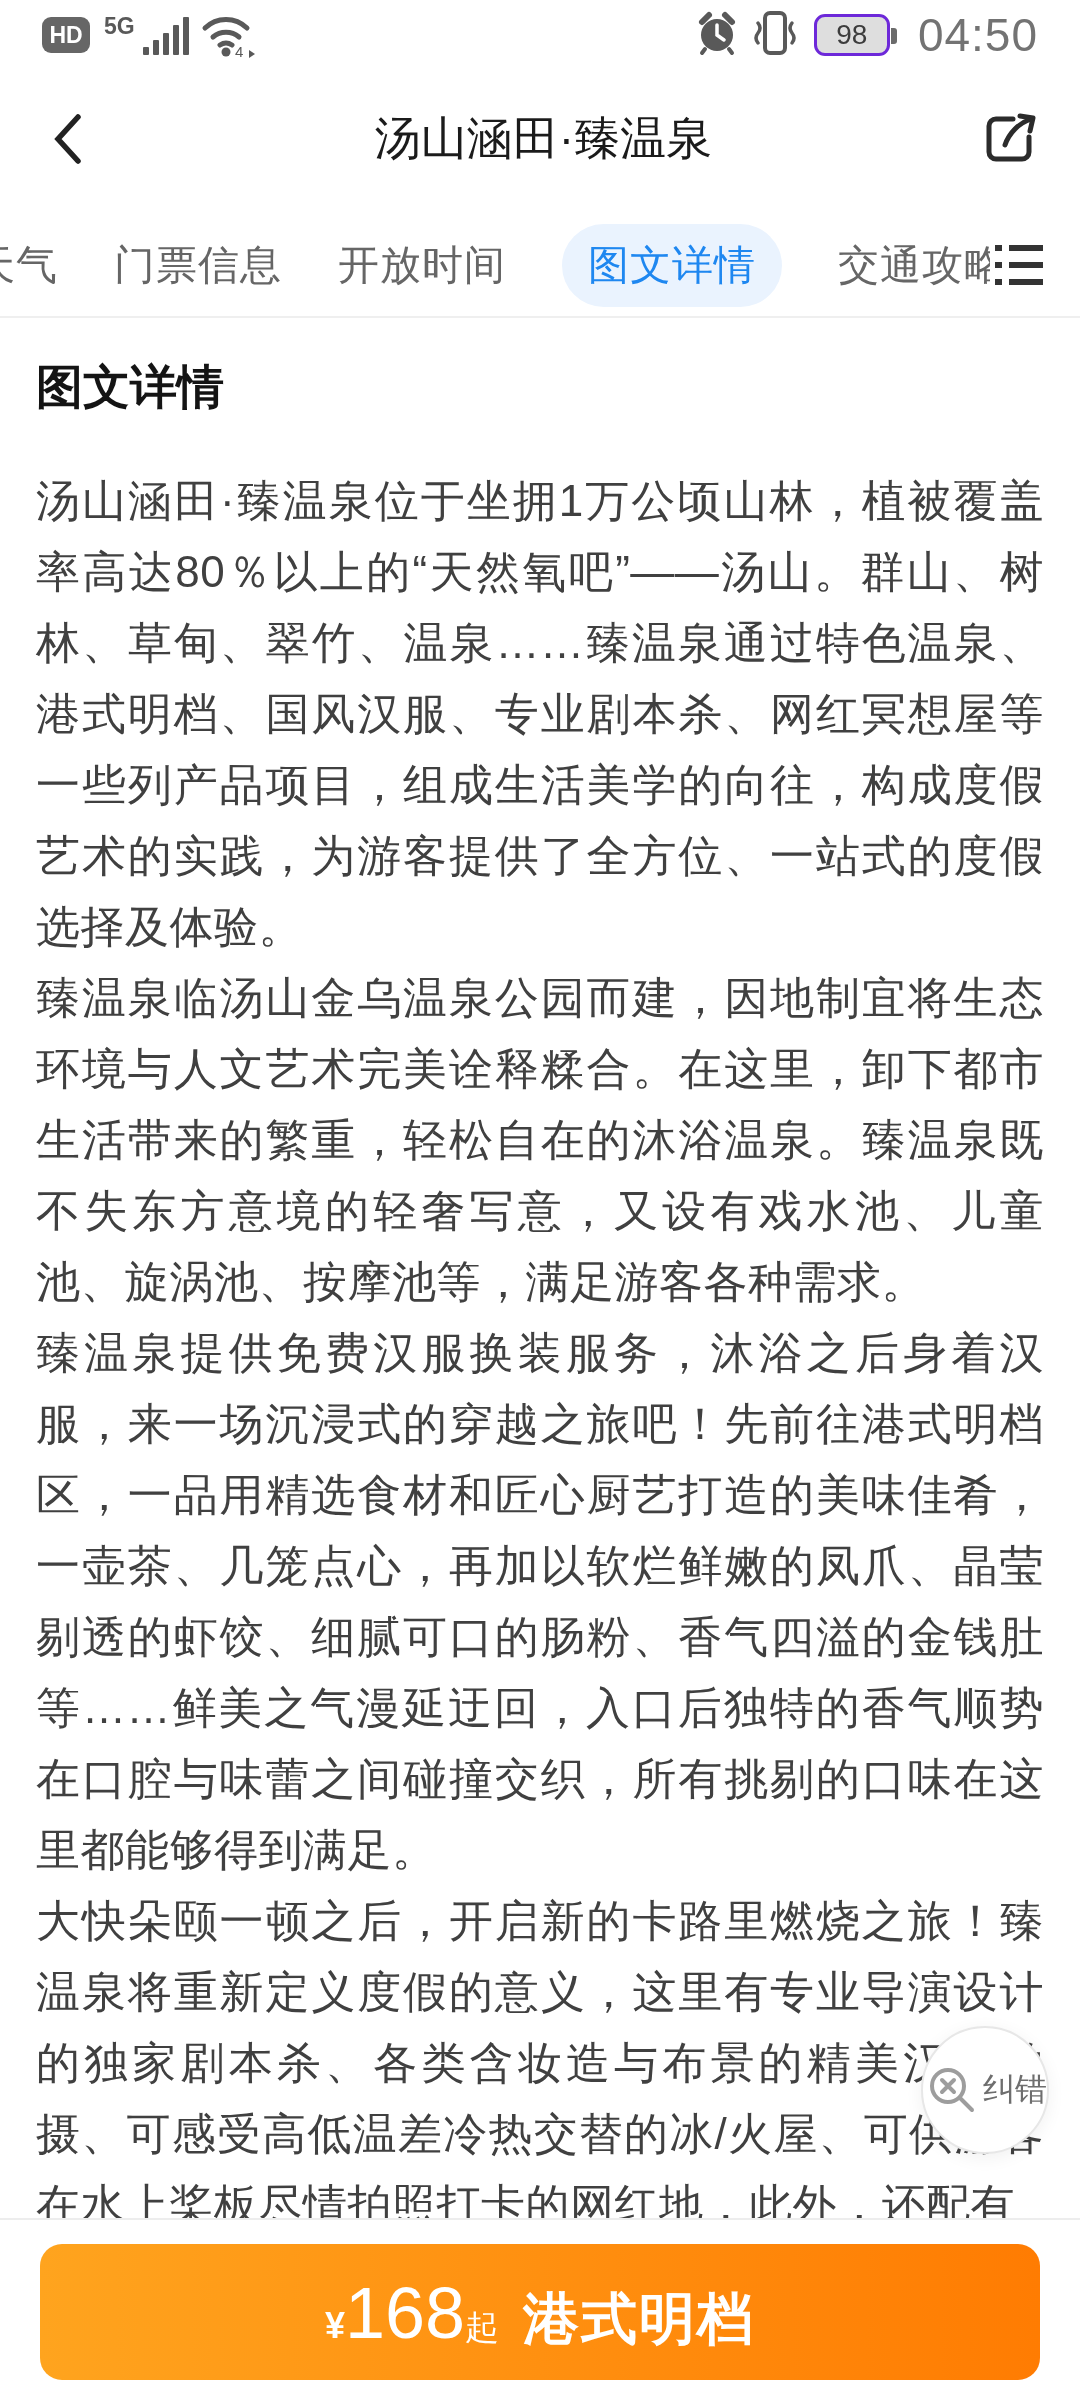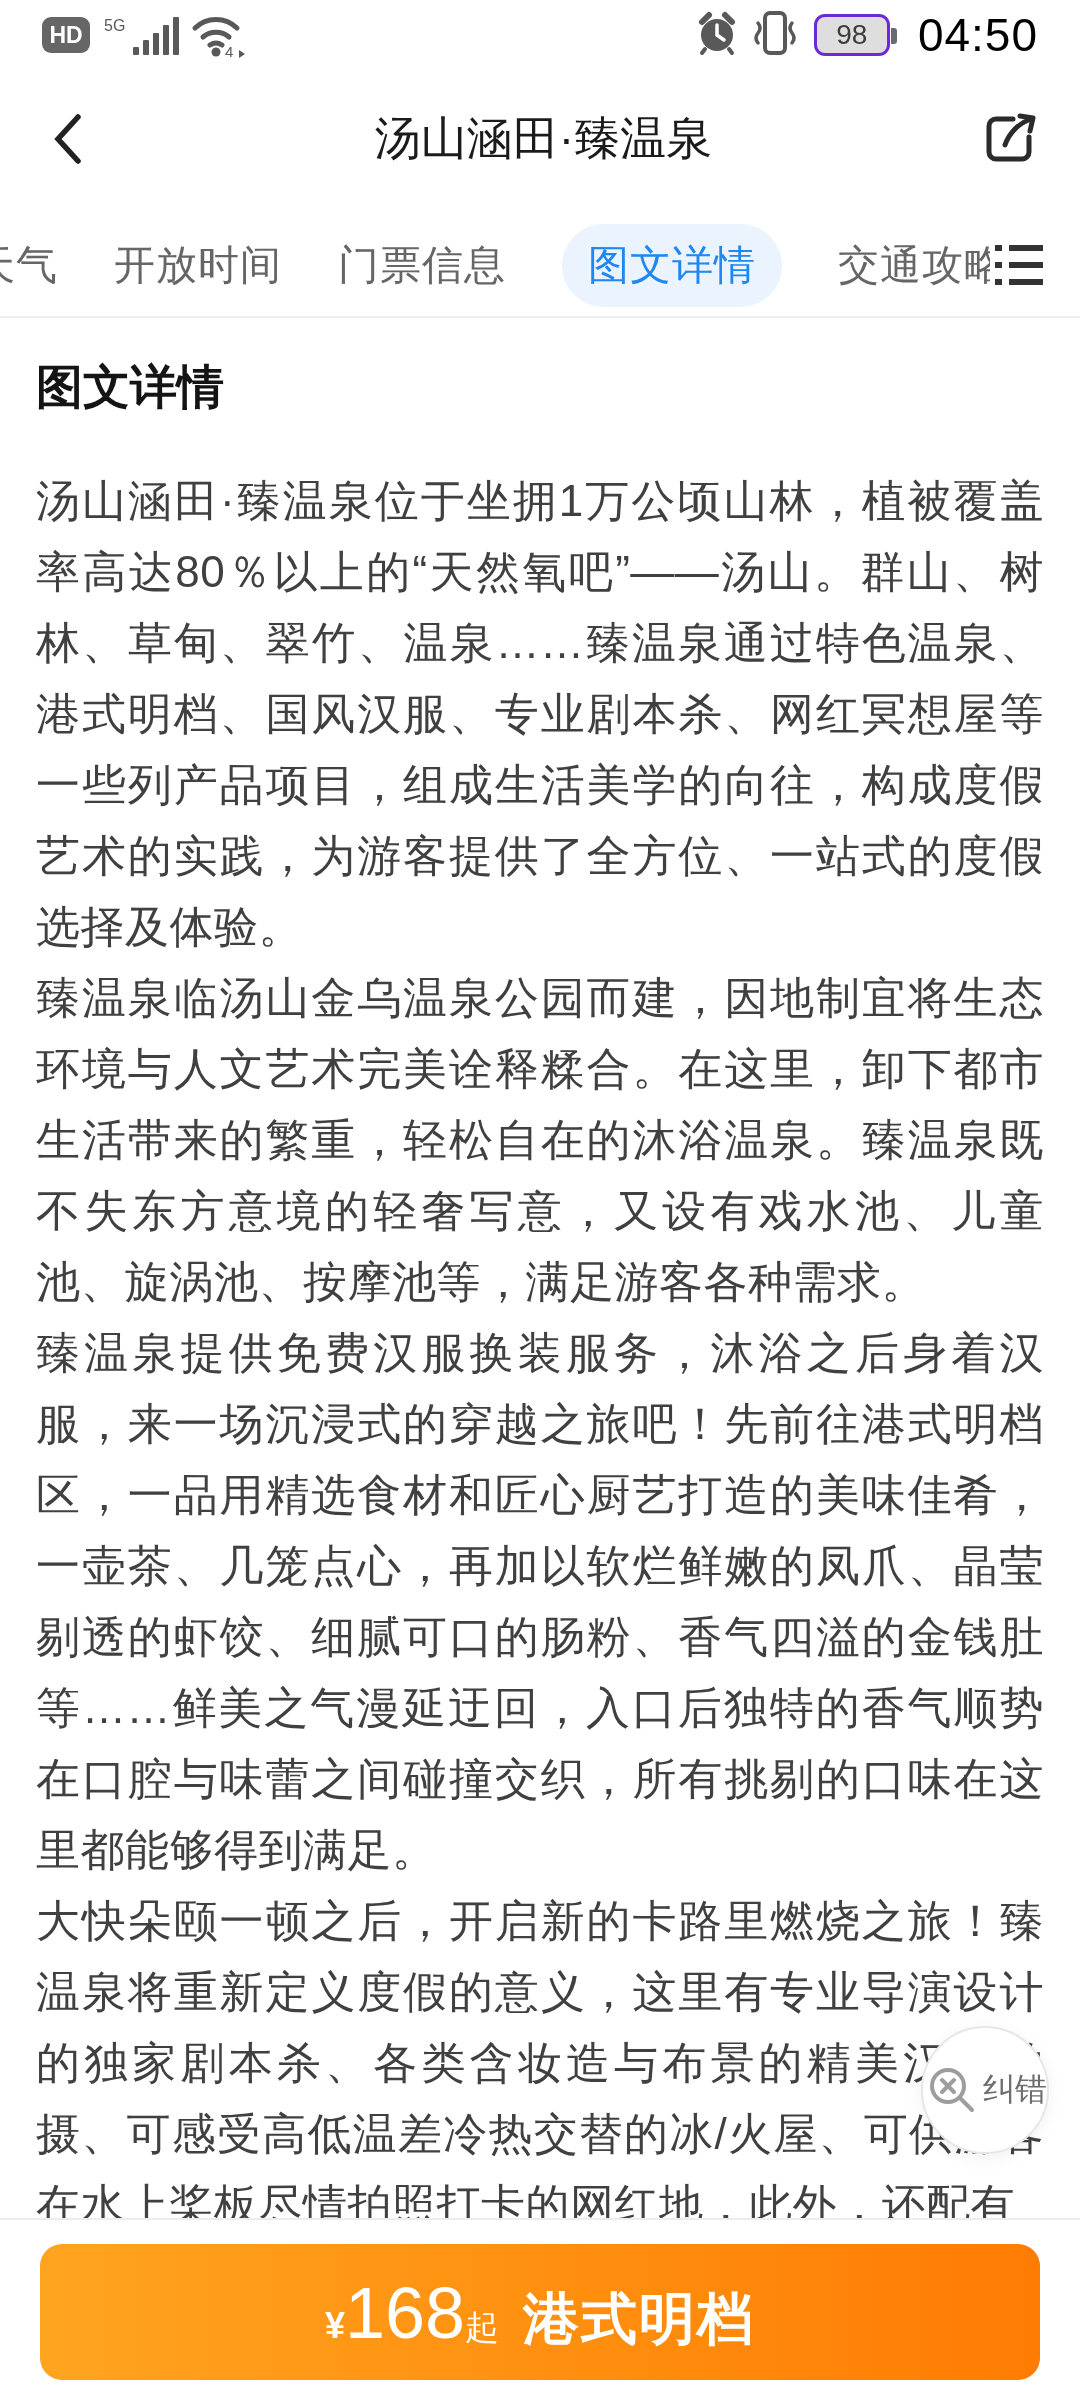--- a/index.html
+++ b/index.html
@@ -3,27 +3,27 @@
 <meta charset="utf-8">
 <style>
   html,body{margin:0;padding:0;background:#fff;}
   body{font-family:"Liberation Sans","DejaVu Sans",sans-serif;-webkit-font-smoothing:antialiased;}
   .screen{position:relative;width:1080px;height:2400px;background:#ffffff;overflow:hidden;}
 
   
   .status-bar{position:absolute;top:0;left:0;right:0;height:64px;display:flex;align-items:center;justify-content:space-between;padding:6px 42px 0 42px;box-sizing:border-box;color:#595959;}
   .sb-left,.sb-right{display:flex;align-items:center;gap:10px;}
   .hd-badge{width:48px;height:36px;background:#666;border-radius:9px;color:#fff;font-size:23px;font-weight:bold;display:flex;align-items:center;justify-content:center;}
-  .net-label{font-size:16px;font-weight:normal;position:relative;top:-9px;margin-left:4px;}
+  .net-label{font-size:23px;font-weight:bold;position:relative;top:-9px;margin-left:4px;}
   .sig-bars{display:flex;align-items:flex-end;gap:4px;height:40px;margin-left:-2px;}
   .sig-bars i{display:block;width:6px;background:#595959;border-radius:1px;}
   .wifi{position:relative;top:1px;}
   .battery{position:relative;width:76px;height:42px;border:3px solid #6d28d9;border-radius:11px;background:#dedede;display:flex;align-items:center;justify-content:center;font-size:28px;color:#3c3c3c;box-sizing:border-box;margin:0 8px 0 4px;}
   .battery::after{content:"";position:absolute;right:-10px;top:11px;width:6px;height:16px;background:#6b6b6b;border-radius:0 3px 3px 0;}
-  .sb-time{font-size:46px;color:#000000;letter-spacing:1px;margin-left:10px;}
+  .sb-time{font-size:46px;color:#737373;letter-spacing:1px;margin-left:10px;}
 
   
   .nav-bar{position:absolute;top:64px;left:0;right:0;height:150px;}
   .nav-title{position:absolute;left:0;right:0;top:50%;transform:translateY(-50%);text-align:center;font-size:46px;font-weight:500;color:#1b1b1b;padding-left:7px;}
   .nav-back{position:absolute;left:38px;top:50%;transform:translateY(-50%);width:60px;height:64px;display:flex;align-items:center;justify-content:center;}
   .nav-share{position:absolute;right:36px;top:50%;transform:translateY(-50%);width:66px;height:66px;display:flex;align-items:center;justify-content:center;}
 
   
   .tab-bar{position:absolute;top:214px;left:0;right:0;height:102px;display:flex;align-items:center;gap:56px;border-bottom:2px solid #efefef;background:#fff;}
   .tab{font-size:41px;color:#666;white-space:nowrap;letter-spacing:1px;padding:14px 0;}
@@ -110,22 +110,22 @@
       <svg width="64" height="64" viewBox="0 0 64 64">
         <path d="M34 12 H17 a7 7 0 0 0 -7 7 v26 a7 7 0 0 0 7 7 h26 a7 7 0 0 0 7 -7 V30" fill="none" stroke="#2b2b2b" stroke-width="5" stroke-linecap="round"></path>
         <path d="M26 38 C 30 26, 40 16, 52 12" fill="none" stroke="#2b2b2b" stroke-width="5" stroke-linecap="round"></path>
         <path d="M41 9 L54 11 L51 24" fill="none" stroke="#2b2b2b" stroke-width="5" stroke-linecap="round" stroke-linejoin="round"></path>
       </svg>
     </div>
   </div>
 
   <div class="tab-bar">
     <span class="tab">天气</span>
+    <span class="tab">门票信息</span>
     <span class="tab">开放时间</span>
-    <span class="tab">门票信息</span>
     <span class="tab active">图文详情</span>
     <span class="tab">交通攻略</span>
     <span class="tab-list-btn">
       <svg width="52" height="48" viewBox="0 0 52 48">
         <rect x="2" y="4" width="7" height="6" fill="#333"></rect>
           <rect x="16" y="4" width="34" height="6" fill="#333"></rect>
         <rect x="2" y="21" width="7" height="6" fill="#333"></rect>
           <rect x="16" y="21" width="34" height="6" fill="#333"></rect>
         <rect x="2" y="38" width="7" height="6" fill="#333"></rect>
           <rect x="16" y="38" width="34" height="6" fill="#333"></rect>

